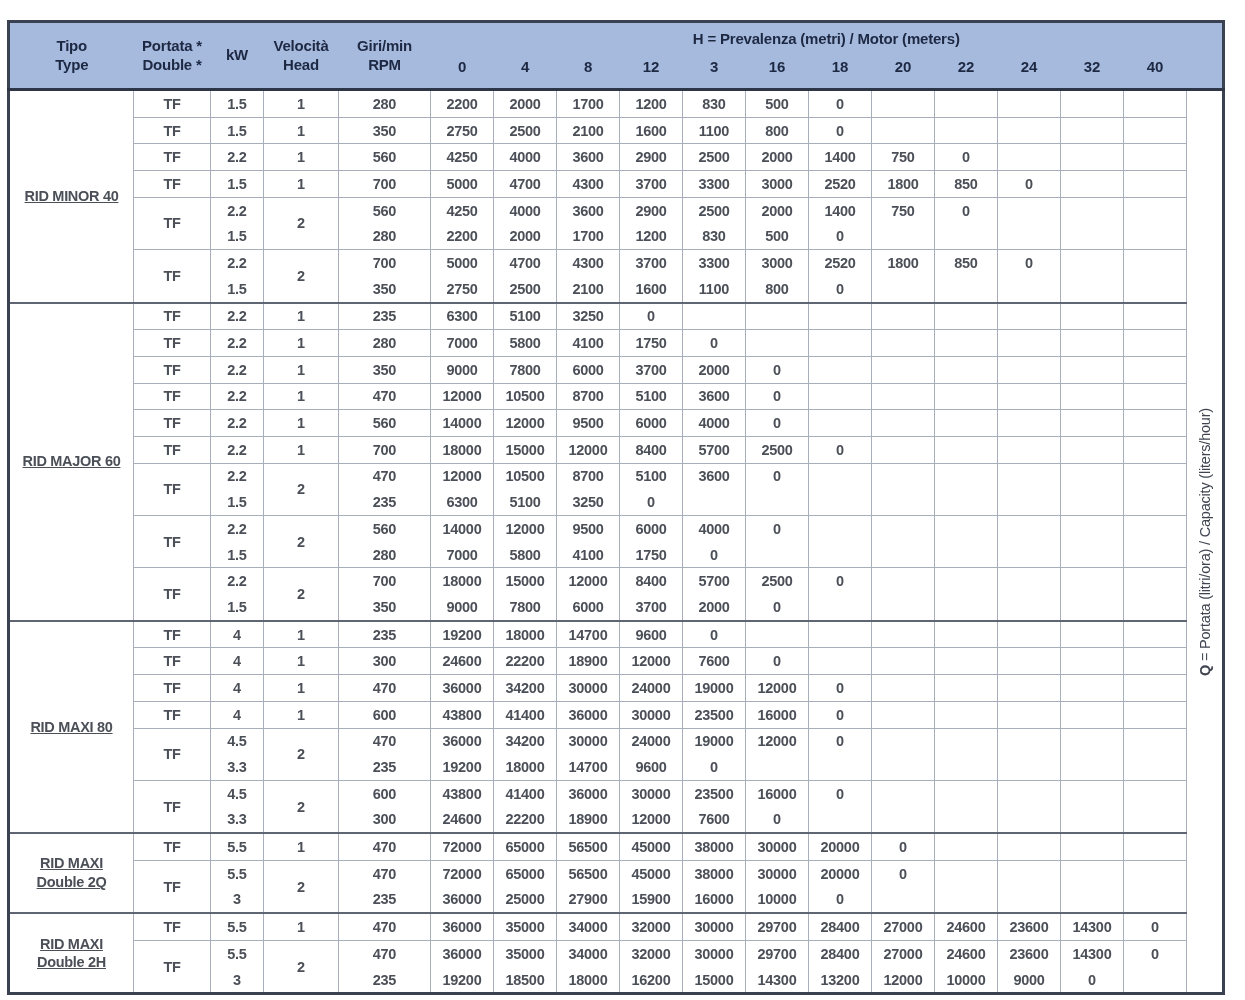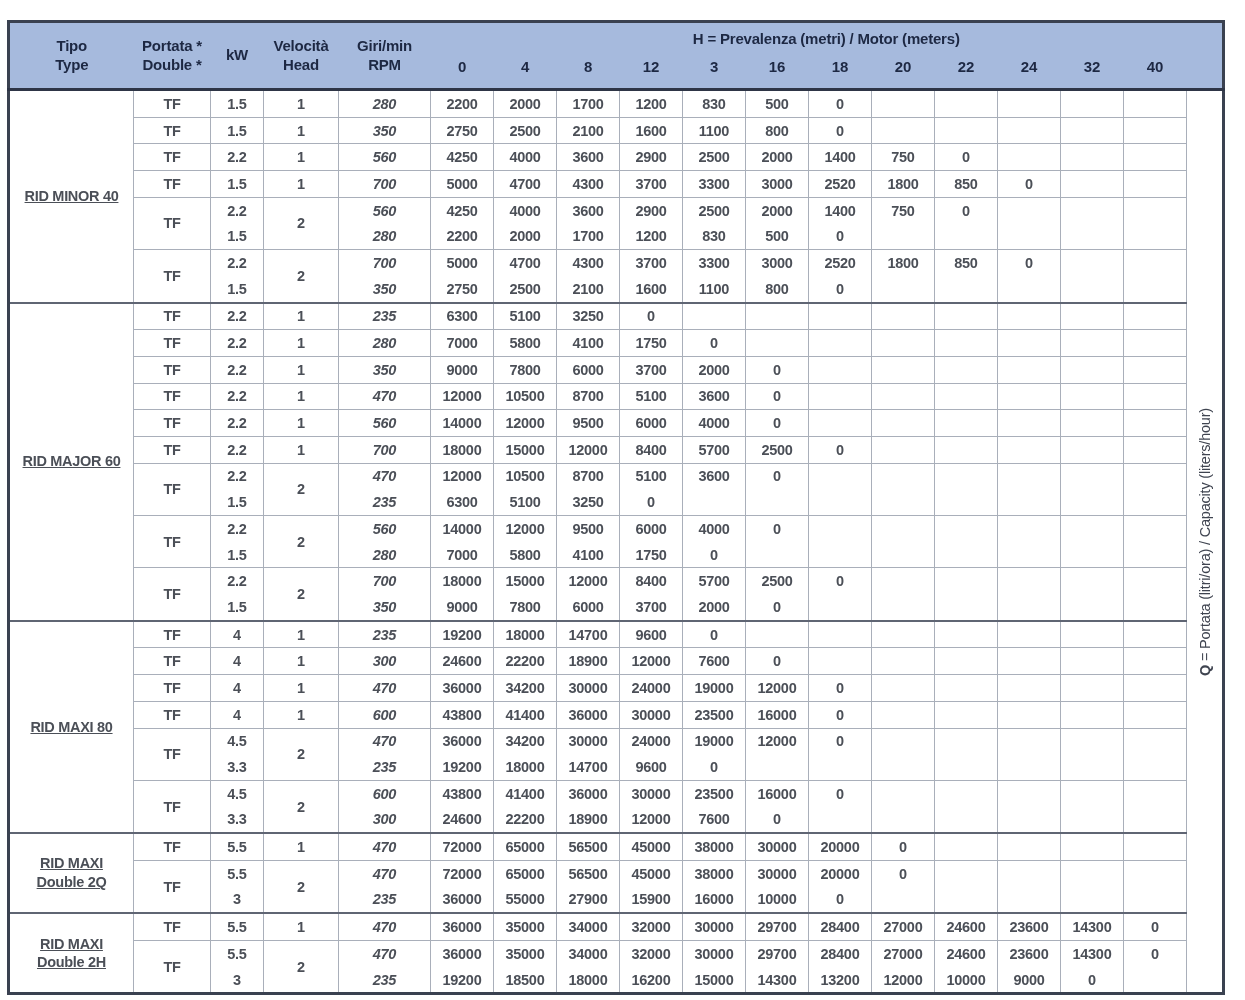--- a/index.html
+++ b/index.html
@@ -60,21 +60,21 @@
     overflow: hidden;
   }
   td.section-cell {
     background: #dfe4f2;
     color: #1a1e30;
     font-size: 15px;
     line-height: 1.3;
     letter-spacing: -0.2px;
     text-decoration: underline;
   }
-  td.rpm-cell { border-right: 2px solid #5f6573; font-style: italic; }
+  td.rpm-cell { border-right: 2px solid #5f6573; }
   tr.sec-start td { border-top: 2.5px solid #5f6573; }
   tr.grp-open td.nb { border-bottom: none; }
   td.q-cell {
     border: none;
     background: #ffffff;
     vertical-align: middle;
   }
   .q-label {
     writing-mode: vertical-rl;
     transform: rotate(180deg);
@@ -669,21 +669,21 @@
             <td class="nb">0</td>
             <td class="nb"></td>
             <td class="nb"></td>
             <td class="nb"></td>
             <td class="nb"></td>
           </tr>
           <tr>
             <td>3</td>
             <td class="rpm-cell">235</td>
             <td>36000</td>
-            <td>55000</td>
+            <td>25000</td>
             <td>27900</td>
             <td>15900</td>
             <td>16000</td>
             <td>10000</td>
             <td>0</td>
             <td></td>
             <td></td>
             <td></td>
             <td></td>
             <td></td>

